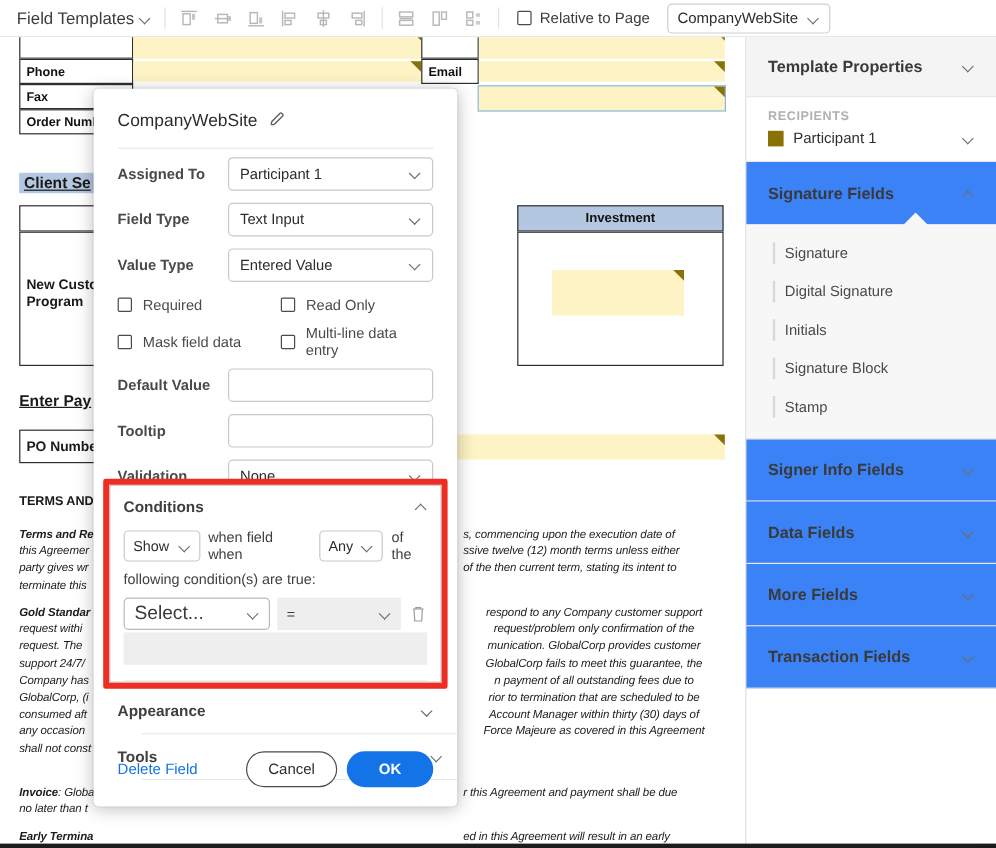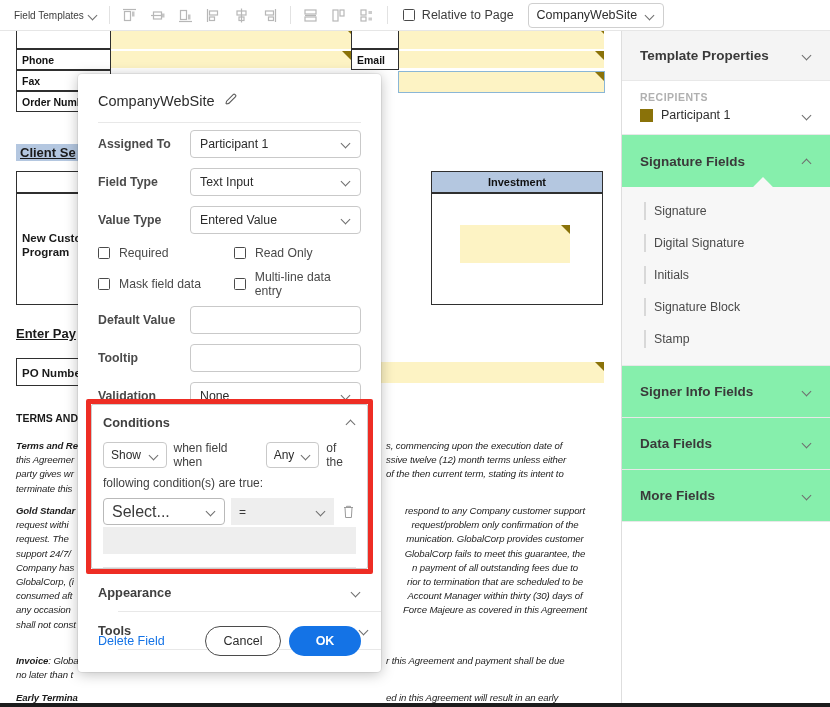--- a/index.html
+++ b/index.html
@@ -13,21 +13,21 @@
   }
   #root { position: relative; width: 830px; height: 707px; background: #fff; overflow: hidden; }
 
   
   #toolbar {
     position: absolute; left: 0; top: 0; width: 830px; height: 31px;
     background: #ffffff; border-bottom: 1px solid #e6e6e6;
     display: flex; align-items: center; padding: 0 10px; gap: 0;
   }
   .tb-label {
-    font-size: 10px; color: #3c3c3c; display: flex; align-items: center; gap: 5px;
+    font-size: 14px; color: #3c3c3c; display: flex; align-items: center; gap: 5px;
     padding: 3px 4px; cursor: default; white-space: nowrap;
   }
   .chev { display: inline-block; width: 9px; height: 9px; position: relative; }
   .chev::before {
     content: ""; position: absolute; left: 0; top: 1px;
     width: 6px; height: 6px; border-right: 1.4px solid #6e6e6e; border-bottom: 1.4px solid #6e6e6e;
     transform: rotate(45deg);
   }
   .chev.up::before { transform: rotate(-135deg); top: 3px; }
   .tb-sep { width: 1px; height: 18px; background: #e2e2e2; margin: 0 7px; }
@@ -123,21 +123,21 @@
   .rp-recip { padding: 10px 18px 12px 18px; border-bottom: 1px solid #e8e8e8; }
   .rp-recip-lbl {
     font-size: 10.5px; font-weight: bold; color: #b0b0b0; letter-spacing: .5px; margin-bottom: 5px;
   }
   .rp-recip-row { display: flex; align-items: center; justify-content: space-between; }
   .rp-recip-name { display: flex; align-items: center; gap: 8px; font-size: 12.5px; color: #2f2f2f; }
   .swatch { width: 13px; height: 13px; background: #8a7209; flex: none; }
   .rp-sec {
     height: 52px; display: flex; align-items: center; justify-content: space-between;
     padding: 0 18px; font-size: 13.5px; font-weight: bold; color: #3a3a3a;
-    border-bottom: 1px solid #e8e8e8; background: #86efac;
+    border-bottom: 1px solid #e8e8e8; background: #3b82f6;
   }
   .rp-sec.open { border-bottom: none; }
   .rp-sub { background: #f7f7f7; padding: 8px 0 10px 0; border-bottom: 1px solid #e8e8e8; position: relative; }
   .rp-sub::before {
     content: ""; position: absolute; top: -7px; left: 134px; width: 14px; height: 14px;
     background: #f7f7f7; transform: rotate(45deg);
   }
   .rp-item {
     height: 32px; display: flex; align-items: center; font-size: 12.3px; color: #4a4a4a;
     padding-left: 32px; position: relative;
@@ -447,20 +447,24 @@
     <div class="rp-sec">
       <span>Signer Info Fields</span>
       <span class="chev"></span>
     </div>
     <div class="rp-sec">
       <span>Data Fields</span>
       <span class="chev"></span>
     </div>
     <div class="rp-sec">
       <span>More Fields</span>
+      <span class="chev"></span>
+    </div>
+    <div class="rp-sec">
+      <span>Transaction Fields</span>
       <span class="chev"></span>
     </div>
   </div>
 
   <div id="dialog">
     <div class="dlg-title">
       <span>CompanyWebSite</span>
       <span>
         <svg width="14" height="14" viewBox="0 0 14 14">
             <path d="M2 11.3 L2.6 9.2 L9.4 2.4 C9.8 2 10.4 2 10.8 2.4 L11.6 3.2 C12 3.6 12 4.2 11.6 4.6 L4.8 11.4 L2.7 12 Z" fill="none" stroke="#5c5c5c" stroke-width="1.1"></path>

